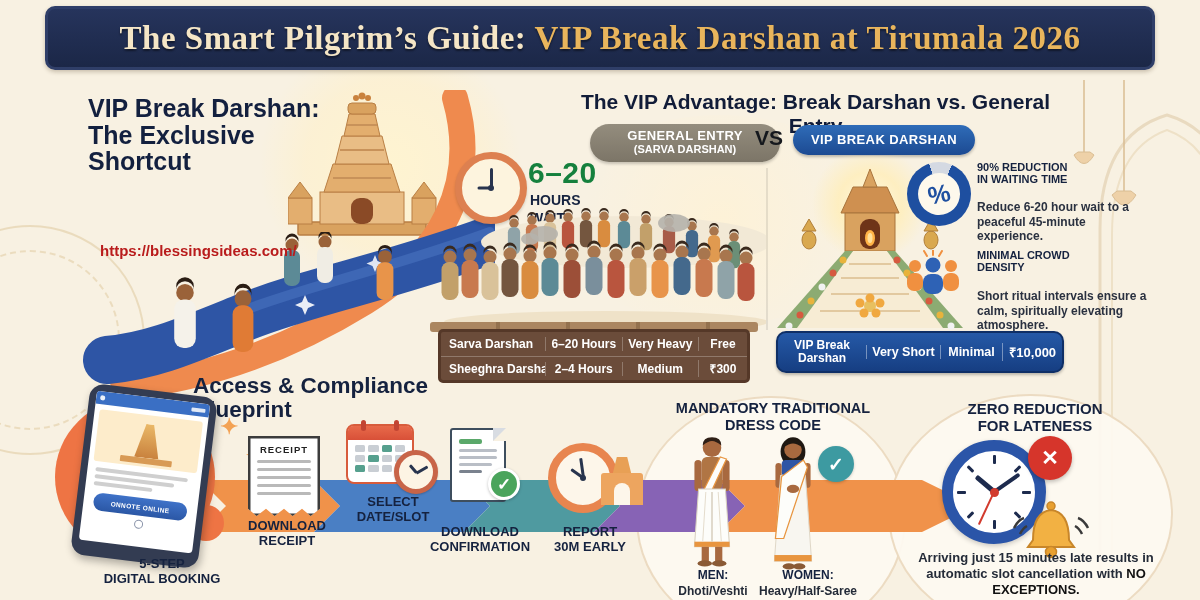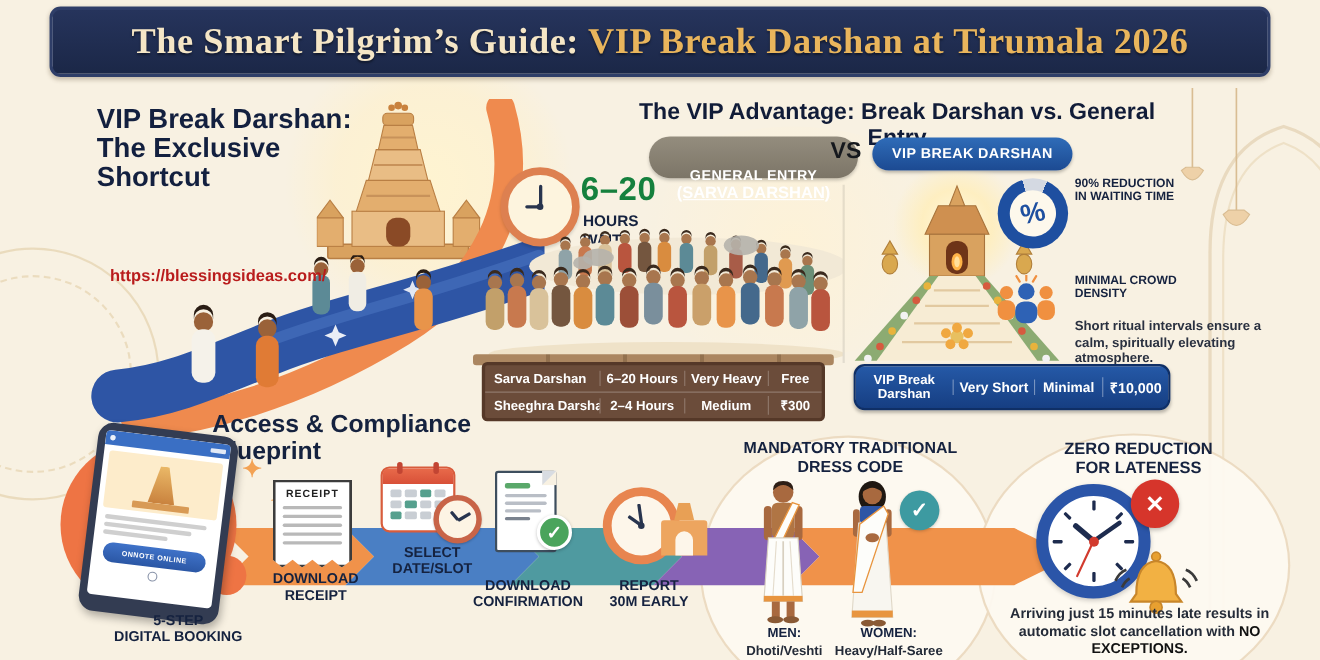--- a/index.html
+++ b/index.html
@@ -28,22 +28,22 @@
 
   
   .lp-head { left:88px; top:95px; width:270px; font-size:25px; font-weight:bold; color:#13203f; line-height:1.06; }
   .lp-body { left:88px; top:153px; width:240px; font-size:13.5px; font-weight:bold; color:#242b38; line-height:1.26; }
   .lp-url  { left:100px; top:242px; width:250px; font-size:15px; font-weight:bold; color:#b91c1c; }
 
   
   .cmp-head { left:558px; top:90px; width:515px; text-align:center; font-size:21px; font-weight:bold; color:#111c38; }
   .badge-gray { left:590px; top:124px; width:190px; height:38px; background:linear-gradient(180deg,#948d7e,#7c7567);
     border-radius:19px; color:#fff; text-align:center; padding-top:4px; box-shadow:0 2px 3px rgba(0,0,0,.2); }
-  .badge-gray .b1 { font-size:13px; font-weight:bold; letter-spacing:.4px;margin-top:24px; }
-  .badge-gray .b2 { font-size:15px; font-weight:bold;text-decoration:underline; }
+  .badge-gray .b1 { font-size:13px; font-weight:bold; letter-spacing:.4px; }
+  .badge-gray .b2 { font-size:11px; font-weight:bold; }
   .vs { left:744px; top:126px; width:50px; text-align:center; font-size:21px; font-weight:bold; color:#15181d; }
   .badge-blue { left:793px; top:125px; width:182px; height:30px; background:linear-gradient(180deg,#2f6cb8,#1c4a92);
     border-radius:15px; color:#fff; text-align:center; line-height:30px; font-size:13px; font-weight:bold;
     letter-spacing:.4px; box-shadow:0 2px 3px rgba(0,0,0,.25); }
 
   .wait-clock { left:455px; top:152px; width:72px; height:72px; border:7px solid #dd8050; border-radius:50%;
     background:#fdf4de; box-shadow:0 2px 3px rgba(0,0,0,.15); }
   .wc-hand { position:absolute; left:50%; background:#28344e; border-radius:2px; transform-origin:50% 100%; }
   .wc-min { width:3px; height:20px; top:9px; margin-left:-1.5px; }
   .wc-hr  { width:3px; height:14px; top:15px; margin-left:-1.5px; transform:rotate(270deg); }
@@ -385,20 +385,21 @@
 
   <div class="abs donut">
     <div class="hole">
         <span>%</span>
       </div>
   </div>
   <div class="abs ben-title bt1">
     <span>90% REDUCTION</span><br>
     <span>IN WAITING TIME</span>
   </div>
+  <div class="abs ben-desc bd1">Reduce 6-20 hour wait to a peaceful 45-minute experience.</div>
 
   <svg class="abs" style="left:905px; top:250px;" width="56" height="44" viewBox="0 0 56 44">
     <g stroke="#f09040" stroke-width="2" stroke-linecap="round">
       <line x1="22" y1="6" x2="19" y2="1"></line>
         <line x1="28" y1="5" x2="28" y2="0"></line>
         <line x1="34" y1="6" x2="37" y2="1"></line>
     </g>
     <circle cx="10" cy="16" r="6" fill="#f09040"></circle>
       <rect x="2" y="23" width="16" height="18" rx="7" fill="#f09040"></rect>
     <circle cx="46" cy="16" r="6" fill="#f09040"></circle>

